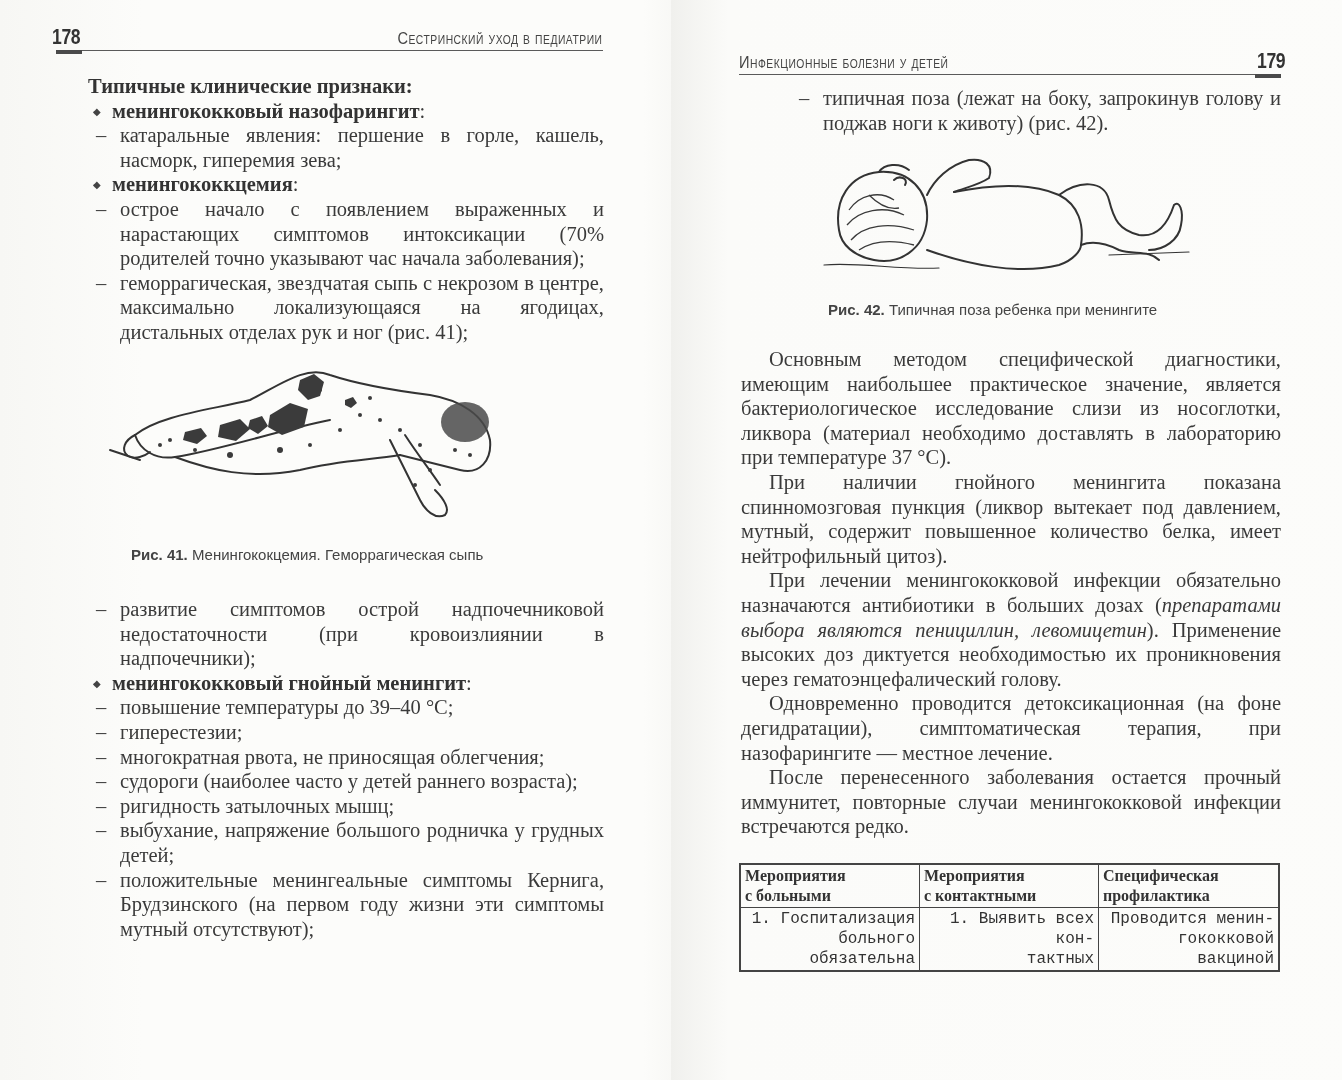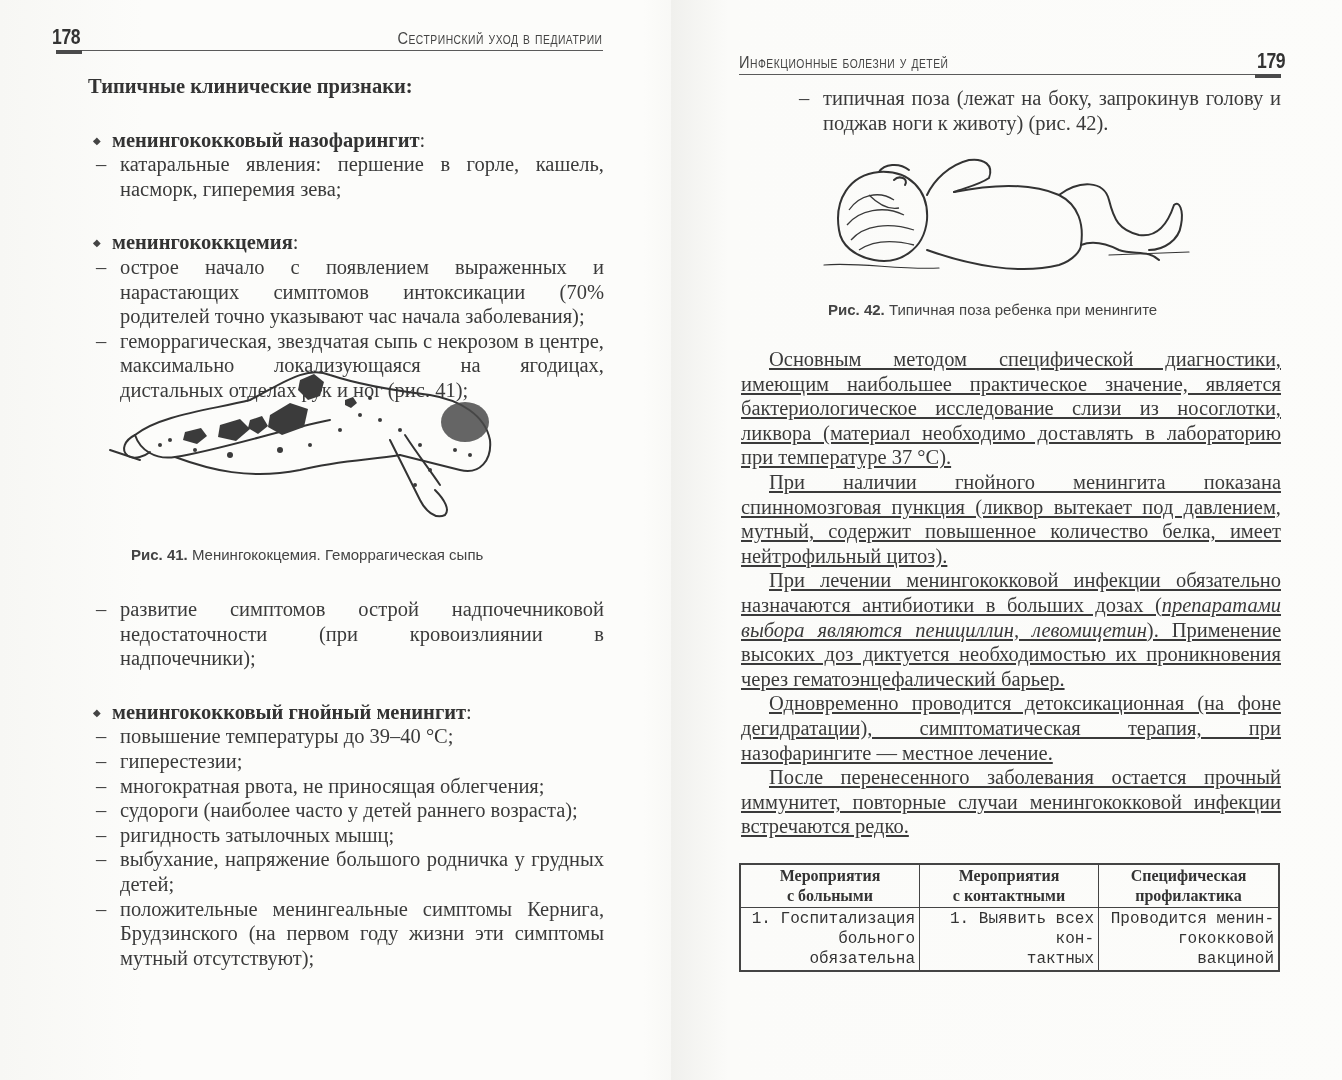--- a/index.html
+++ b/index.html
@@ -39,44 +39,44 @@
     font-variant: small-caps; letter-spacing: 0.6px;
     transform: scaleX(0.86);
   }
   .page-left .run-head .rtitle { right: 0; transform-origin: right; }
   .page-right .run-head .rtitle { left: 0; transform-origin: left; }
 
   .text { position: absolute; font-size: 20.5px; line-height: 24.6px; }
   .text p { margin: 0; text-align: justify; }
 
   .heading-b { font-weight: bold; color: #333; }
-  .bullet { position: relative; padding-left: 24px; margin-top: 29px; }
+  .bullet { position: relative; padding-left: 24px; }
   .bullet::before {
     content: "\25C6"; position: absolute; left: 5px; top: 1px; font-size: 10px; color: #444;
   }
   .bullet .b { font-weight: bold; color: #333; }
   .dash { position: relative; padding-left: 32px; text-align: justify; }
   .dash::before { content: "\2013"; position: absolute; left: 8px; top: 0; }
 
   .fig-caption {
     position: absolute; font-family: "Liberation Sans", "DejaVu Sans", sans-serif;
     font-size: 15px; color: #444;
   }
   .fig-caption .fnum { font-weight: bold; }
 
-  .para { text-indent: 28px; text-decoration: underline; }
+  .para { text-indent: 28px; }
   .para em { font-style: italic; }
 
   table.tbl {
     position: absolute; border-collapse: collapse;
     font-family: "Liberation Serif", serif; font-size: 16px; color: #333;
     border: 2px solid #444;
   }
   table.tbl th, table.tbl td { border: 1.4px solid #444; padding: 1px 4px; line-height: 20px; }
-  table.tbl th { font-weight: bold; text-align: center; }
+  table.tbl th { font-weight: bold; text-align: left; }
   table.tbl td { text-align: right; vertical-align: top; font-family: Liberation Mono, monospace; }
 
   svg.fig { position: absolute; }
 </style>
 </head>
 <body>
 
 <div class="page page-left">
   <div class="run-head">
     <span class="pnum">178</span>
@@ -193,21 +193,21 @@
     </g>
   </svg>
   <div class="fig-caption" style="left:157px; top:294px;margin-top:7px;">
     <span class="fnum">Рис. 42.</span>
     <span>Типичная поза ребенка при менингите</span>
   </div>
 
   <div class="text" style="left:70px; top:347px; width:540px;">
     <p class="para">Основным методом специфической диагностики, имеющим наибольшее практическое значение, является бактериологическое исследование слизи из носоглотки, ликвора (материал необходимо доставлять в лабораторию при температуре 37 °С).</p>
     <p class="para">При наличии гнойного менингита показана спинномозговая пункция (ликвор вытекает под давлением, мутный, содержит повышенное количество белка, имеет нейтрофильный цитоз).</p>
-    <p class="para"><span>При лечении менингококковой инфекции обязательно назначаются антибиотики в больших дозах (</span><em>препаратами выбора являются пенициллин, левомицетин</em><span>). Применение высоких доз диктуется необходимостью их проникновения через гематоэнцефалический барьер.</span></p>
+    <p class="para"><span>При лечении менингококковой инфекции обязательно назначаются антибиотики в больших дозах (</span><em>препаратами выбора являются пенициллин, левомицетин</em><span>). Применение высоких доз диктуется необходимостью их проникновения через гематоэнцефалический голову.</span></p>
     <p class="para">Одновременно проводится детоксикационная (на фоне дегидратации), симптоматическая терапия, при назофарингите — местное лечение.</p>
     <p class="para">После перенесенного заболевания остается прочный иммунитет, повторные случаи менингококковой инфекции встречаются редко.</p>
   </div>
 
   <table class="tbl" style="left:68px; top:863px; width:541px;">
     <thead>
       <tr>
         <th style="width:170px;"><span>Мероприятия</span><br><span>с больными</span></th>
         <th style="width:170px;"><span>Мероприятия</span><br><span>с контактными</span></th>
         <th><span>Специфическая</span><br><span>профилактика</span></th>

